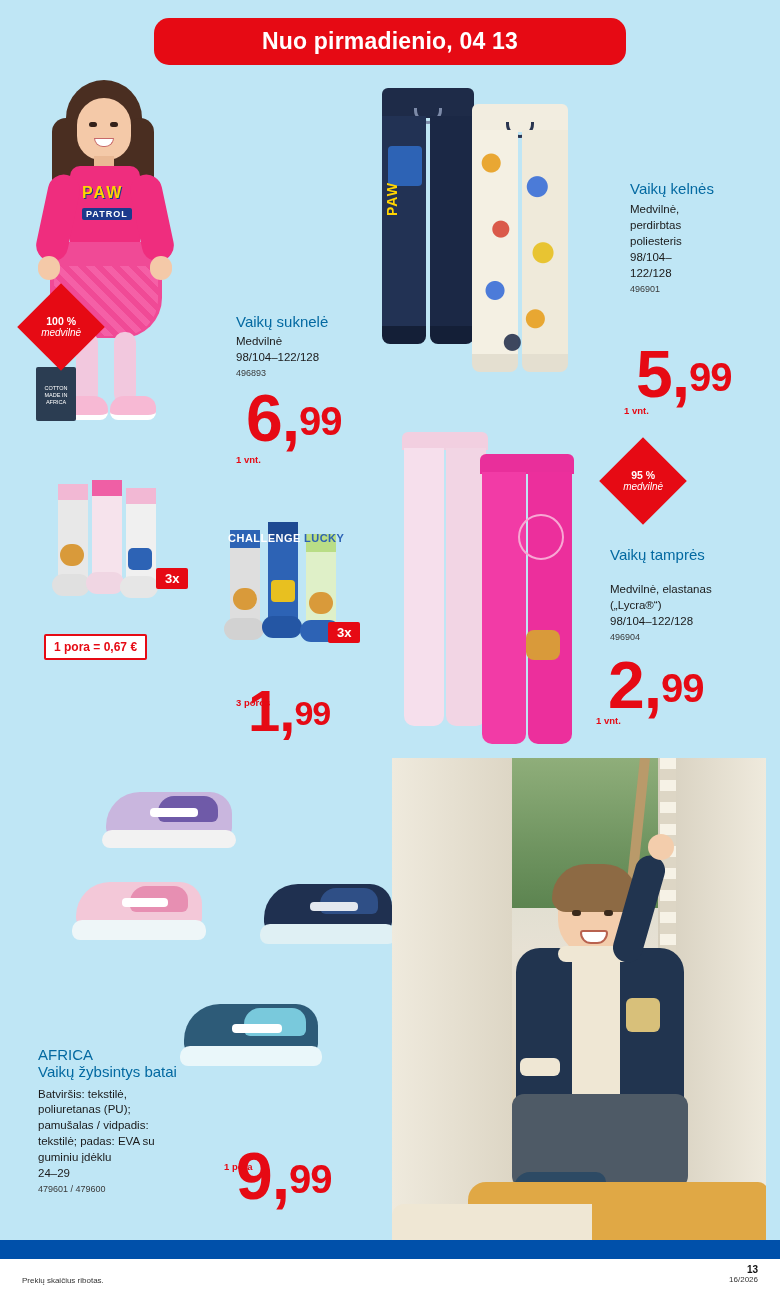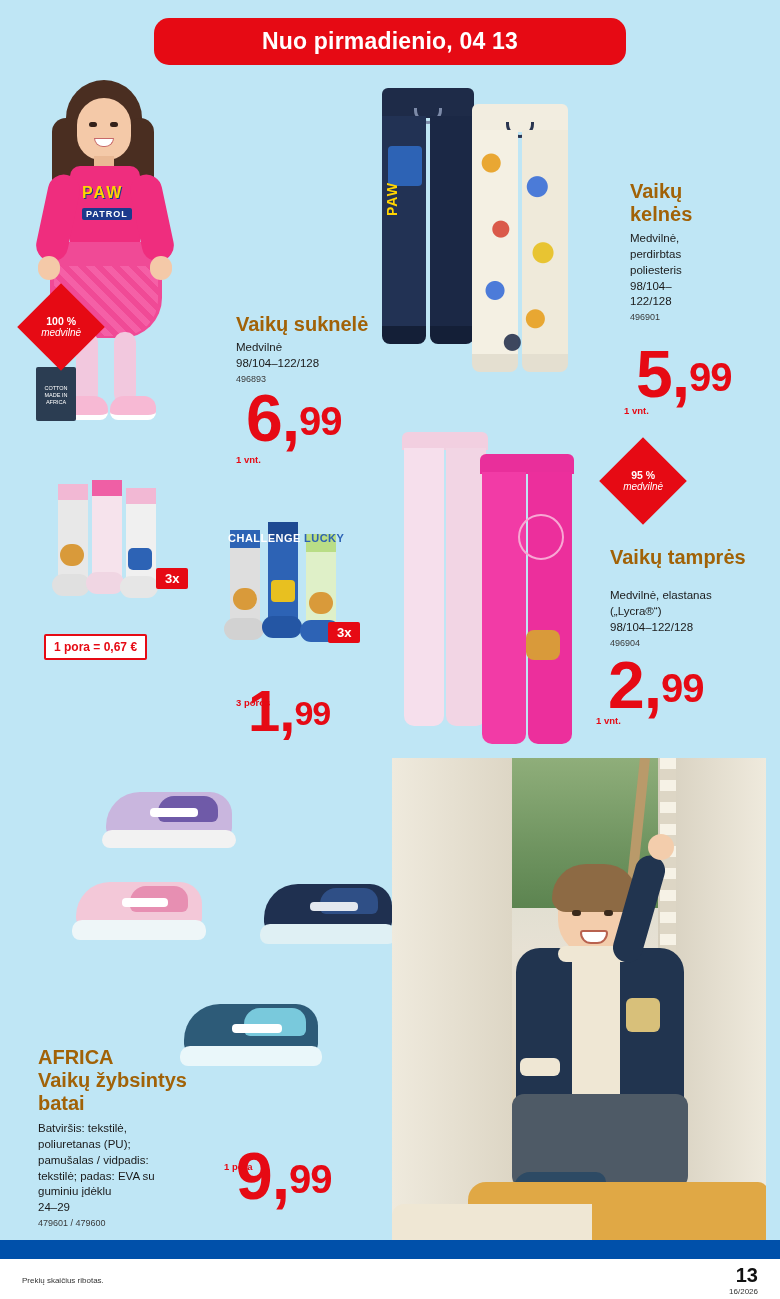--- a/index.html
+++ b/index.html
@@ -30,23 +30,23 @@
     border-radius: 15px;
   }
   .banner-text {
     color: #ffffff;
     font-size: 23px;
     font-weight: bold;
     letter-spacing: 0.2px;
   }
   
   .ptitle {
-    font-size: 20px;
-    font-weight: bold;
-    color: #a16207;
+    font-size: 15px;
+    font-weight: normal;
+    color: #0369a1;
     line-height: 1.15;
   }
   .pdesc {
     font-size: 11.5px;
     color: #1a1a1a;
     line-height: 1.38;
   }
   .pcode {
     font-size: 9px;
     color: #3a3a3a;
@@ -132,21 +132,21 @@
     position: absolute;
     left: 22px; top: 1276px;
     font-size: 8px;
     color: #333;
   }
   .footer-page {
     position: absolute;
     right: 22px; top: 1264px;
     text-align: right;
   }
-  .footer-page .num { font-size: 20px; font-weight: bold; color: #111; }
+  .footer-page .num { font-size: 10px; font-weight: bold; color: #111; }
   .footer-page .iss { font-size: 8px; color: #333; }
 
   
   .r { position: absolute; }
 </style>
 </head>
 <body>
 
 <div class="page">
 

